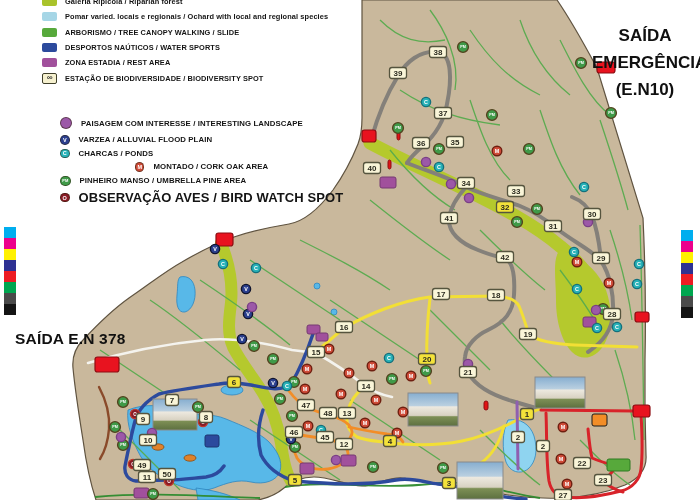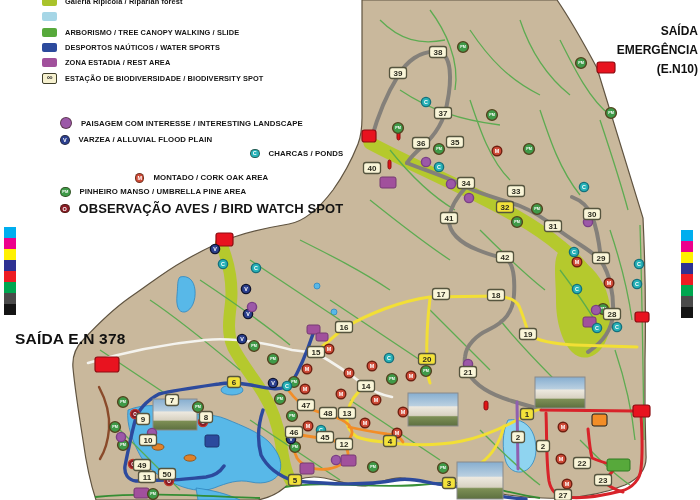--- a/index.html
+++ b/index.html
@@ -12,21 +12,21 @@
   .sw.bio{width:13px;height:9px;border:1.6px solid #3f3f2a;background:#f6f1cf;border-radius:2px;
           display:flex;align-items:center;justify-content:center;font-size:8px;font-weight:bold;color:#333;line-height:1;}
   .lt{font-size:7.4px;font-weight:bold;color:#141414;white-space:nowrap;letter-spacing:0.1px;}
   .legend2{position:absolute;left:60px;top:117px;z-index:6;}
   .prow{display:flex;align-items:center;}
   .pc{border-radius:50%;margin-right:9px;display:flex;align-items:center;justify-content:center;
       color:#fff;font-weight:bold;flex:0 0 auto;box-sizing:border-box;}
   .calbar{position:absolute;z-index:6;}
   .calbar div{width:12px;height:11px;}
   .title-left{position:absolute;left:15px;top:330px;font-size:15.5px;font-weight:bold;color:#101010;letter-spacing:0.2px;z-index:6;}
-  .title-right{position:absolute;left:592px;top:22px;width:106px;text-align:right;font-size:12px;
+  .title-right{position:absolute;left:592px;top:22px;width:106px;text-align:center;font-size:17px;
                font-weight:bold;line-height:1.6;color:#101010;z-index:6;}
 </style>
 </head>
 <body>
 
 <div id="page">
 
   <svg id="map-svg" width="700" height="500" viewBox="0 0 700 500">
     <defs>
       <linearGradient id="ph" x1="0" y1="0" x2="0" y2="1">
@@ -408,20 +408,21 @@
       </g>
   </svg>
 
   <div class="legend" id="legend-areas">
       <div class="lrow">
         <span class="sw" style="background: rgb(169, 195, 43);"></span>
         <span class="lt">Galeria Ripícola / Riparian forest</span>
       </div>
       <div class="lrow">
         <span class="sw" style="background: rgb(166, 214, 230);"></span>
+        <span class="lt">Pomar varied. locais e regionais / Ochard with local and regional species</span>
       </div>
       <div class="lrow">
         <span class="sw" style="background: rgb(87, 169, 59);"></span>
         <span class="lt">ARBORISMO / TREE CANOPY WALKING / SLIDE</span>
       </div>
       <div class="lrow">
         <span class="sw" style="background: rgb(44, 74, 157);"></span>
         <span class="lt">DESPORTOS NAÚTICOS / WATER SPORTS</span>
       </div>
       <div class="lrow">
@@ -436,21 +437,21 @@
 
   <div class="legend2" id="legend-points">
       <div class="prow" style="margin-bottom: 6px;">
         <span class="pc" style="width: 12px; height: 12px; background: rgb(156, 88, 168); font-size: 5.5px; border: 1.5px solid rgba(40, 30, 10, 0.55);"></span>
         <span class="lt" style="font-size: 7.8px;">PAISAGEM COM INTERESSE / INTERESTING LANDSCAPE</span>
       </div>
       <div class="prow" style="margin-bottom: 4px;">
         <span class="pc" style="width: 9.5px; height: 9.5px; background: rgb(43, 63, 142); font-size: 5.5px; border: 1.5px solid rgba(40, 30, 10, 0.55);">V</span>
         <span class="lt" style="font-size: 7.8px;">VARZEA / ALLUVIAL FLOOD PLAIN</span>
       </div>
-      <div class="prow" style="margin-bottom: 15px; justify-content: flex-end;">
+      <div class="prow" style="margin-bottom: 4px;">
         <span class="pc" style="width: 9.5px; height: 9.5px; background: rgb(39, 178, 184); font-size: 5.5px; border: 1.5px solid rgba(40, 30, 10, 0.55);">C</span>
         <span class="lt" style="font-size: 7.8px;">CHARCAS / PONDS</span>
       </div>
       <div class="prow" style="margin-bottom: 4px; justify-content: center;">
         <span class="pc" style="width: 9.5px; height: 9.5px; background: rgb(207, 75, 56); font-size: 5.5px; border: 1.5px solid rgba(40, 30, 10, 0.55);">M</span>
         <span class="lt" style="font-size: 7.8px;">MONTADO / CORK OAK AREA</span>
       </div>
       <div class="prow" style="margin-bottom: 4px;">
         <span class="pc" style="width: 10.5px; height: 10.5px; background: rgb(63, 154, 72); font-size: 4px; border: 1.5px solid rgba(40, 30, 10, 0.55);">PM</span>
         <span class="lt" style="font-size: 7.8px;">PINHEIRO MANSO / UMBRELLA PINE AREA</span>

